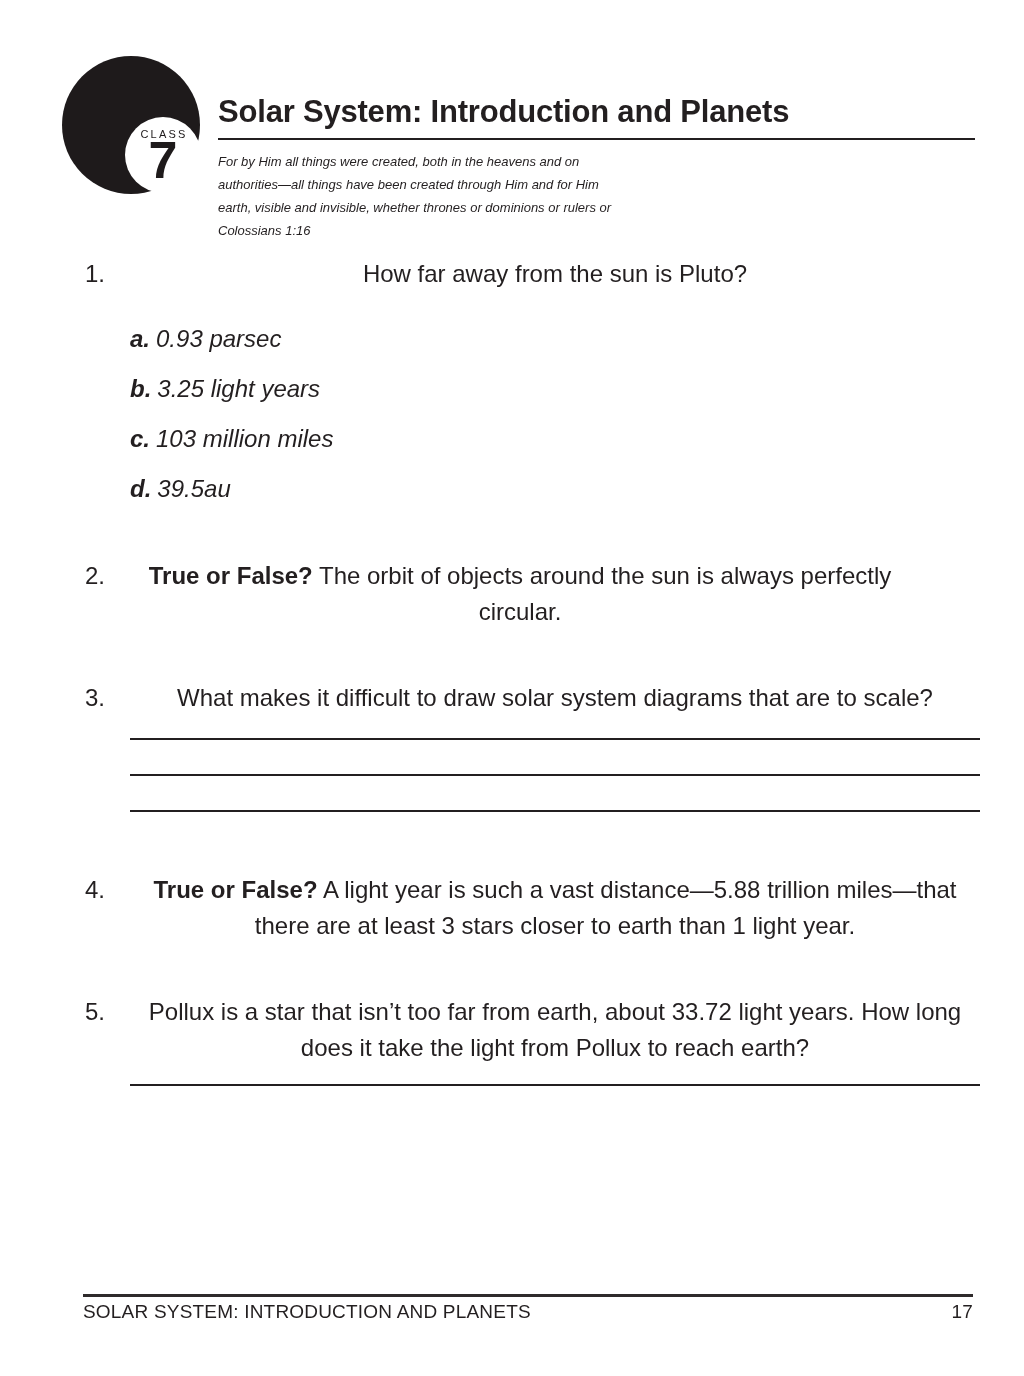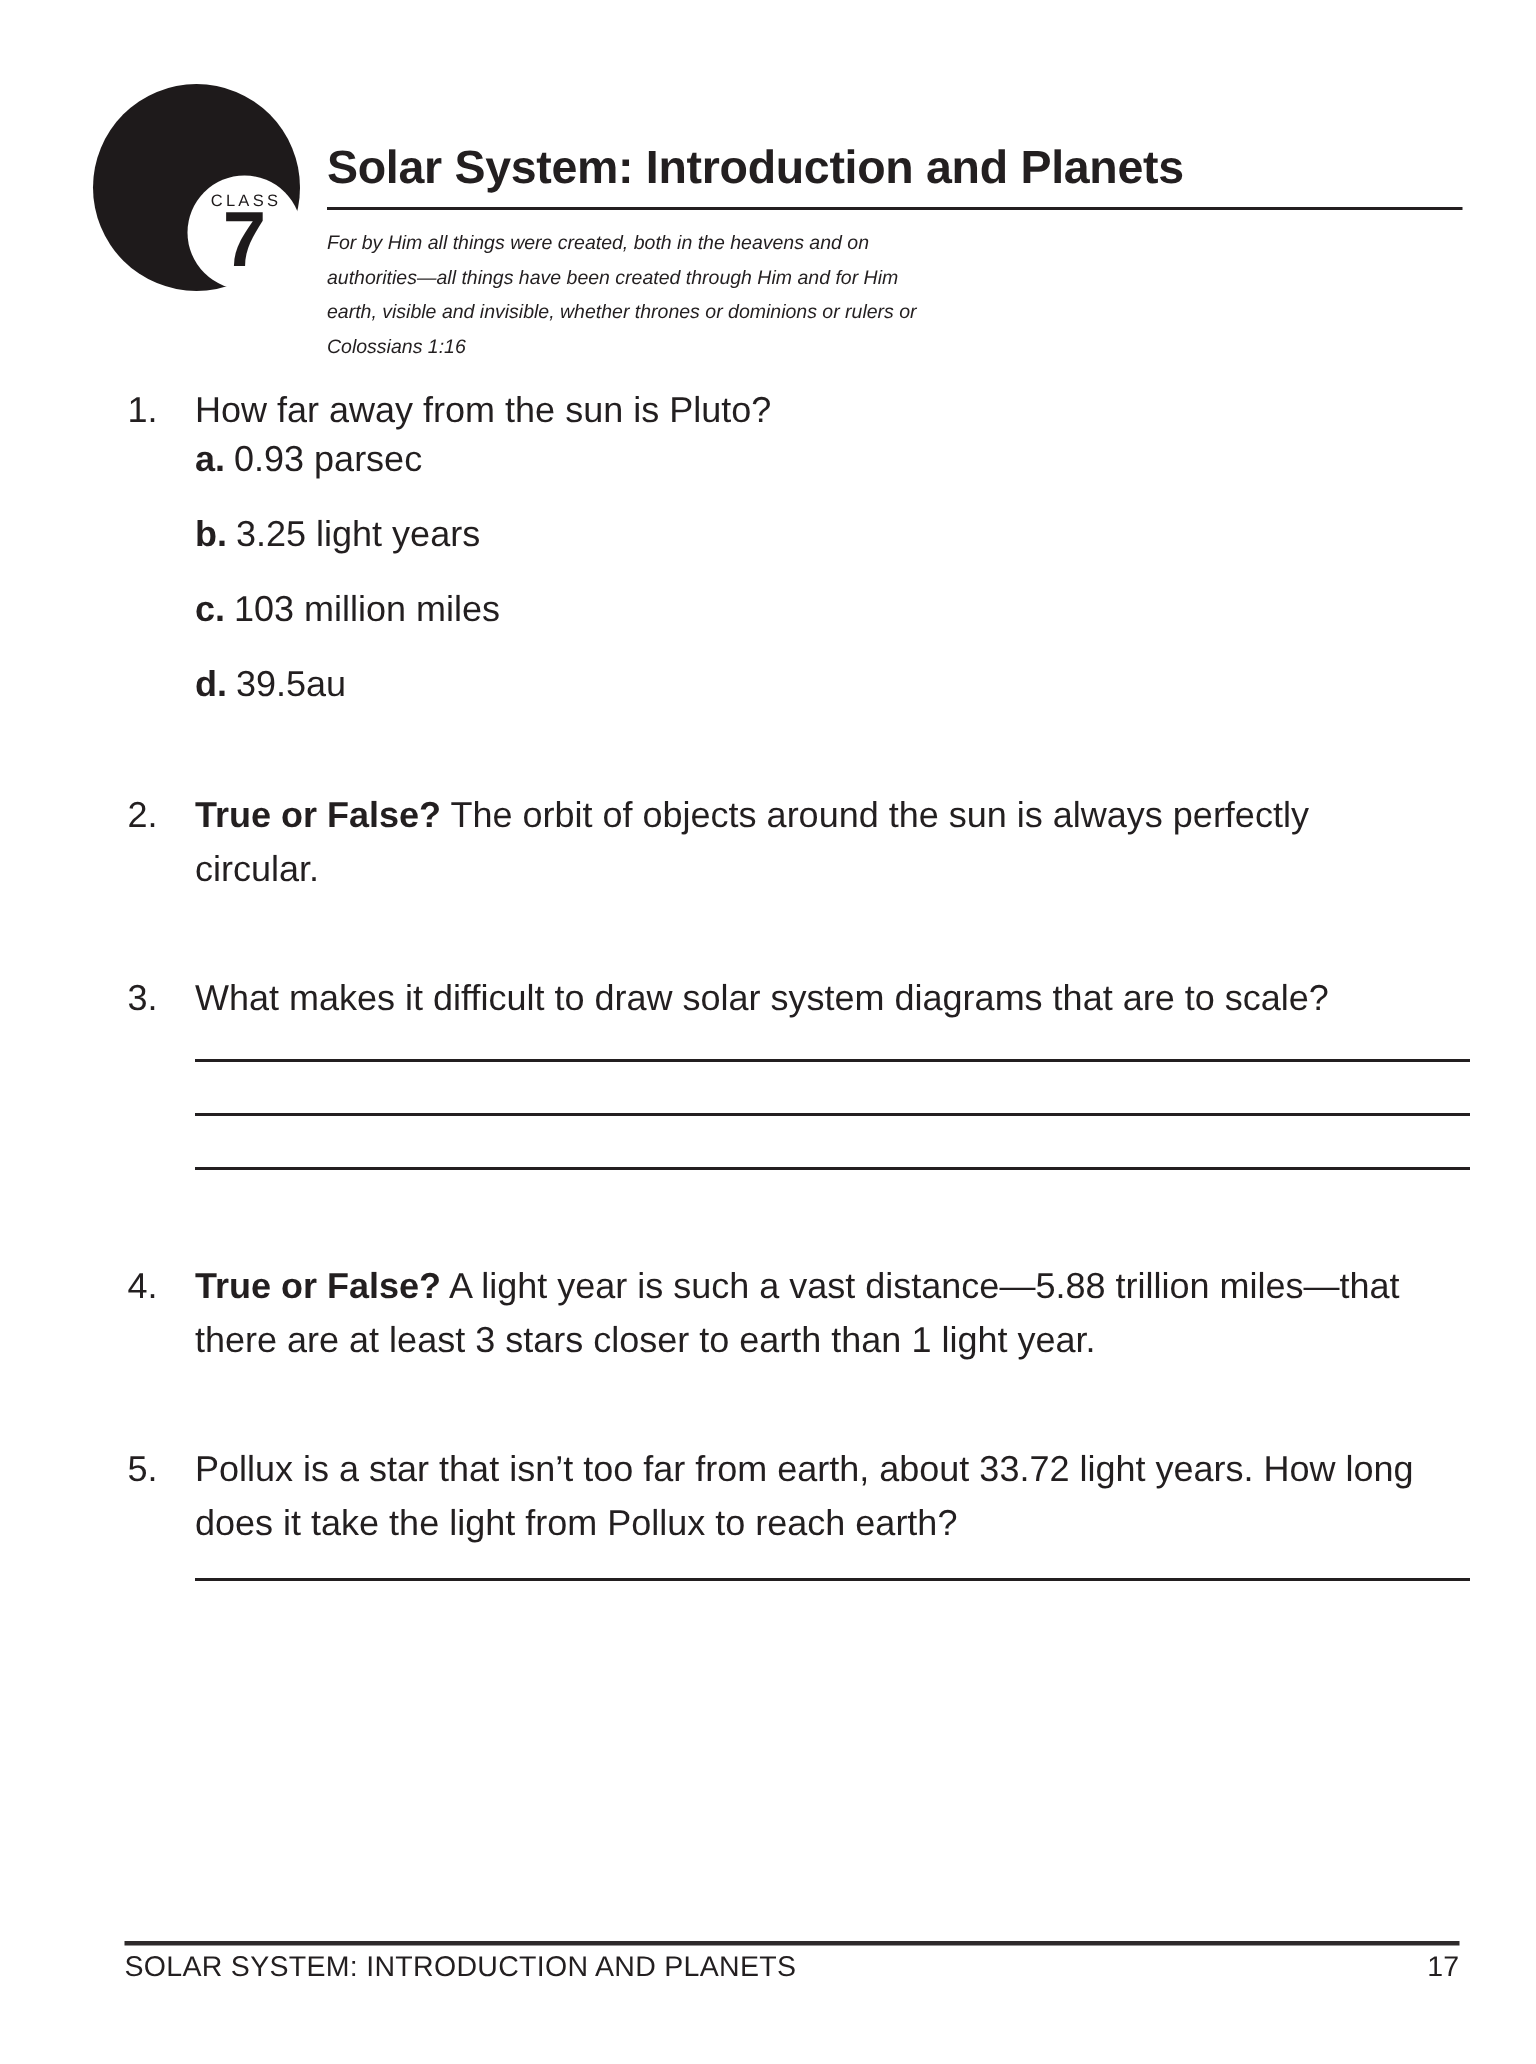--- a/index.html
+++ b/index.html
@@ -43,25 +43,25 @@
   .title-rule { height: 2px; background: #231f20; margin-top: 9px; }
   .verse { margin-top: 10px; font-style: italic; font-size: 13px; line-height: 23px; }
 
   
   .questions { margin: 14px 44px 0 85px; }
   .question { display: flex; font-size: 24px; line-height: 36px; margin-bottom: 50px; }
   .question.q1 { margin-bottom: 54px; }
   .question.q3 { margin-bottom: 60px; }
   .qnum { width: 45px; flex-shrink: 0; }
   .qbody { flex: 1; min-width: 0; }
-  .qtext { margin: 0; }
+  .qtext { margin: 0; text-align: center; }
   .q2 .qtext { max-width: 780px; }
   .qlead { font-weight: 700; }
 
-  .options { margin-top: 0; }
+  .options { margin-top: 32px; font-style: italic; }
   .option { line-height: 30px; margin-bottom: 20px; }
   .option:last-child { margin-bottom: 0; }
   .opt-label { font-weight: 700; }
   .opt-text { margin-left: 6px; }
 
   .answer-line { height: 34px; border-bottom: 2px solid #231f20; }
   .q3 .answer-line:first-child { height: 22px; }
   .q5 .answer-line { height: 18px; }
 
   

